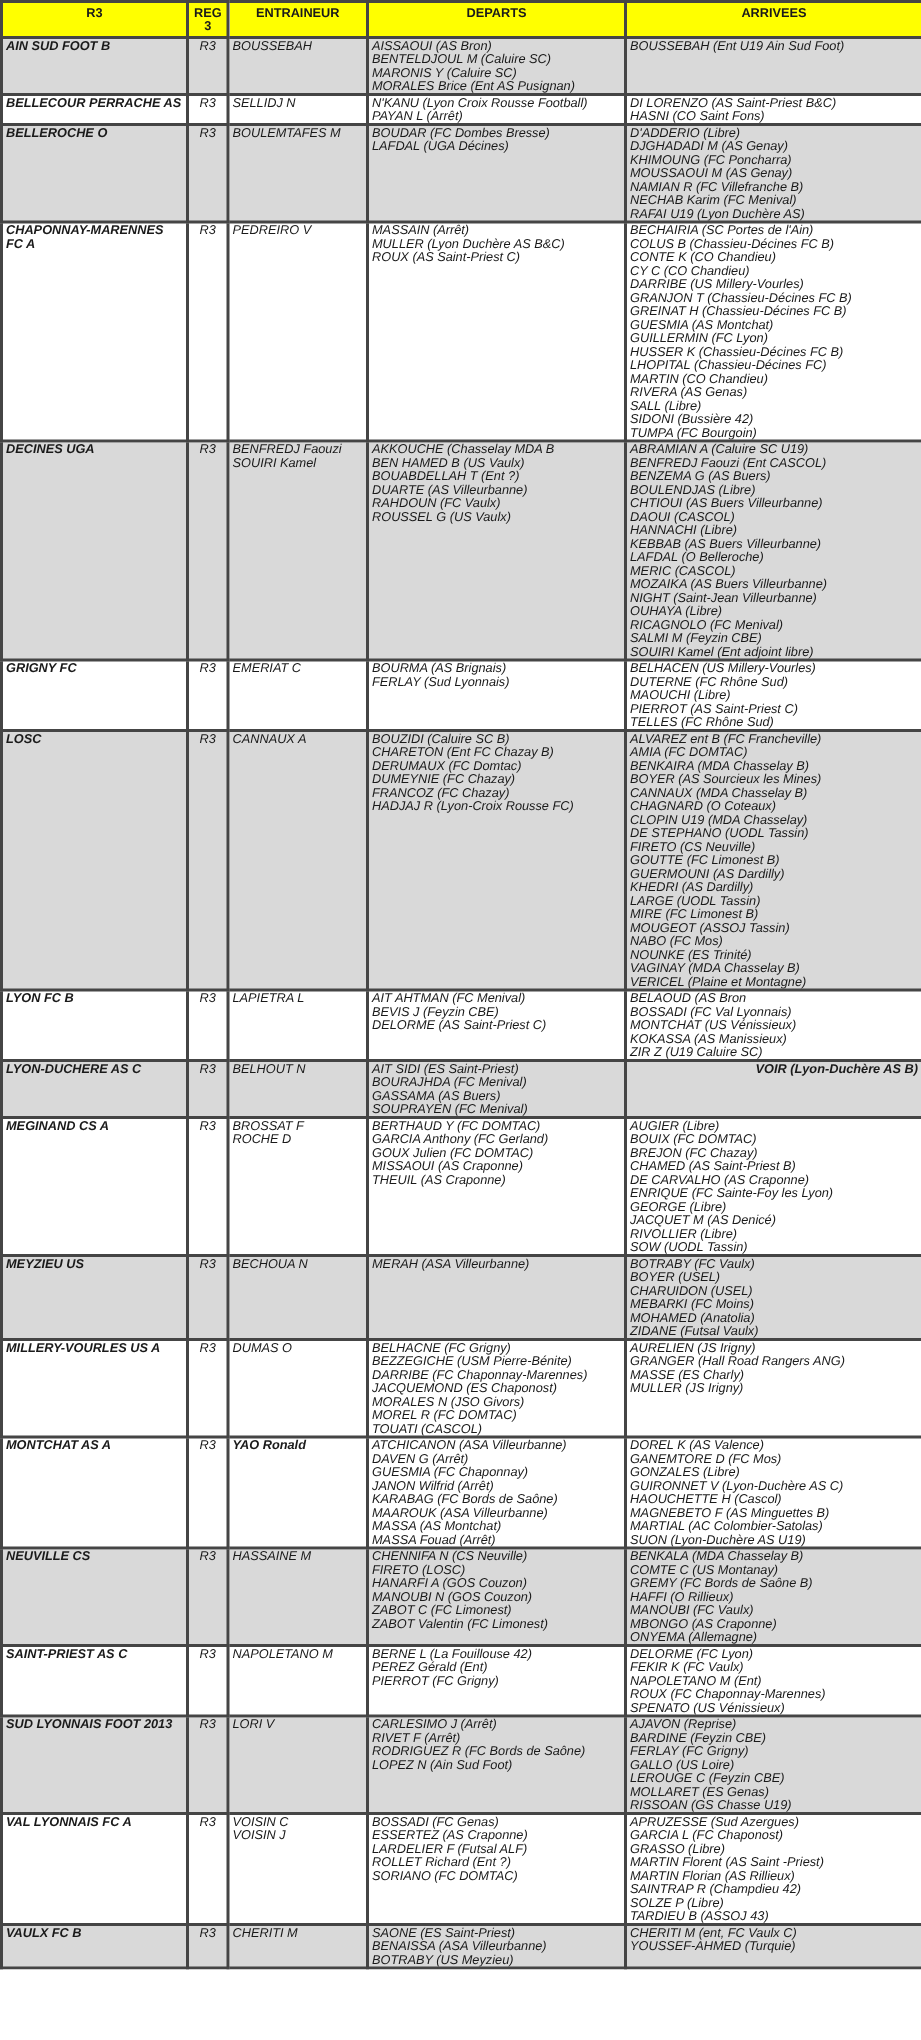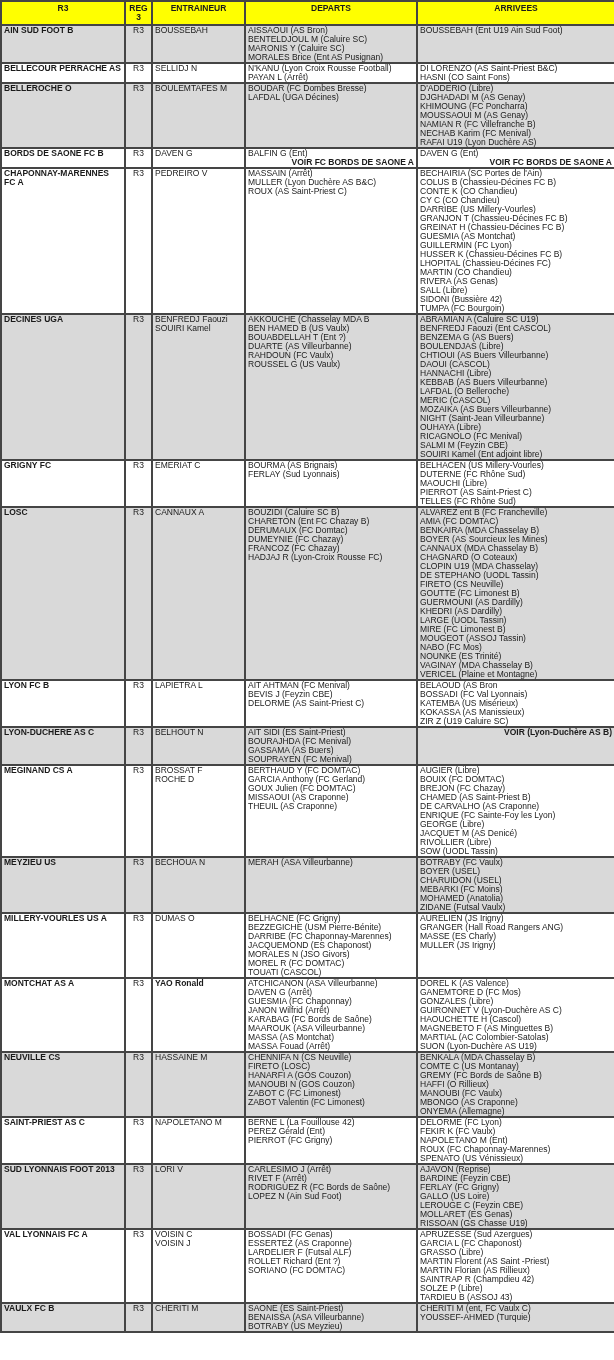--- a/index.html
+++ b/index.html
@@ -24,21 +24,21 @@
     overflow:hidden;
     word-wrap:break-word;
   }
   thead th {
     background:var(--header-bg,#ffff00);
     font-weight:bold;
     text-align:center;
     padding:2px 1px;
     font-size:8.5px;
   }
-  tbody tr { background:var(--row-plain,#ffffff); }
+  tbody tr { background:var(--row-plain,#ffffff);font-style:italic; }
   tbody tr.shaded { background:var(--row-shaded,#d9d9d9); }
   td.club-cell { font-weight:bold; }
   td.reg-cell { text-align:center; }
   .coach-line.bold { font-weight:bold; }
   .voir-note { font-weight:bold; text-align:right; }
 </style>
 </head>
 <body>
 
 <table class="transfer-table">
@@ -104,35 +104,20 @@
           <div class="line">D'ADDERIO (Libre)</div>
           <div class="line">DJGHADADI M (AS Genay)</div>
           <div class="line">KHIMOUNG (FC Poncharra)</div>
           <div class="line">MOUSSAOUI M (AS Genay)</div>
           <div class="line">NAMIAN R (FC Villefranche B)</div>
           <div class="line">NECHAB Karim (FC Menival)</div>
           <div class="line">RAFAI U19 (Lyon Duchère AS)</div>
         </td>
       </tr>
       <tr>
-        <td class="club-cell">BORDS DE SAÔNE FC B</td>
-        <td class="reg-cell">R3</td>
-        <td class="coach-cell">
-          <div class="coach-line">DAVEN G</div>
-        </td>
-        <td class="dep-cell">
-          <div class="line">BALFIN G (Ent)</div>
-          <div class="voir-note">VOIR FC BORDS DE SAONE A</div>
-        </td>
-        <td class="arr-cell">
-          <div class="line">DAVEN G (Ent)</div>
-          <div class="voir-note">VOIR FC BORDS DE SAONE A</div>
-        </td>
-      </tr>
-      <tr>
         <td class="club-cell">CHAPONNAY-MARENNES FC A</td>
         <td class="reg-cell">R3</td>
         <td class="coach-cell">
           <div class="coach-line">PEDREIRO V</div>
         </td>
         <td class="dep-cell">
           <div class="line">MASSAIN (Arrêt)</div>
           <div class="line">MULLER (Lyon Duchère AS B&amp;C)</div>
           <div class="line">ROUX (AS Saint-Priest C)</div>
         </td>
@@ -250,21 +235,21 @@
           <div class="coach-line">LAPIETRA L</div>
         </td>
         <td class="dep-cell">
           <div class="line">AIT AHTMAN (FC Menival)</div>
           <div class="line">BEVIS J (Feyzin CBE)</div>
           <div class="line">DELORME (AS Saint-Priest C)</div>
         </td>
         <td class="arr-cell">
           <div class="line">BELAOUD (AS Bron</div>
           <div class="line">BOSSADI (FC Val Lyonnais)</div>
-          <div class="line">KATEMBA (US Misérieux)</div>
+          <div class="line">MONTCHAT (US Vénissieux)</div>
           <div class="line">KOKASSA (AS Manissieux)</div>
           <div class="line">ZIR Z (U19 Caluire SC)</div>
         </td>
       </tr>
       <tr class="shaded">
         <td class="club-cell">LYON-DUCHERE AS C</td>
         <td class="reg-cell">R3</td>
         <td class="coach-cell">
           <div class="coach-line">BELHOUT N</div>
         </td>

